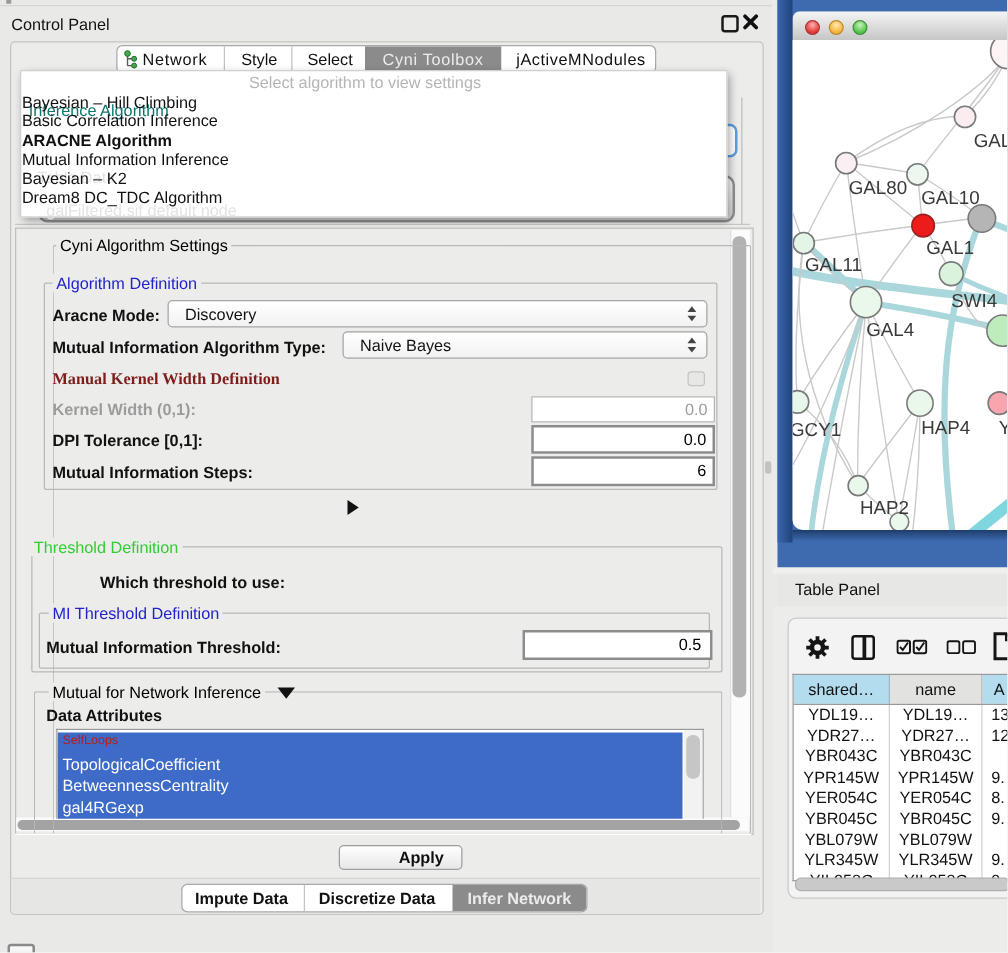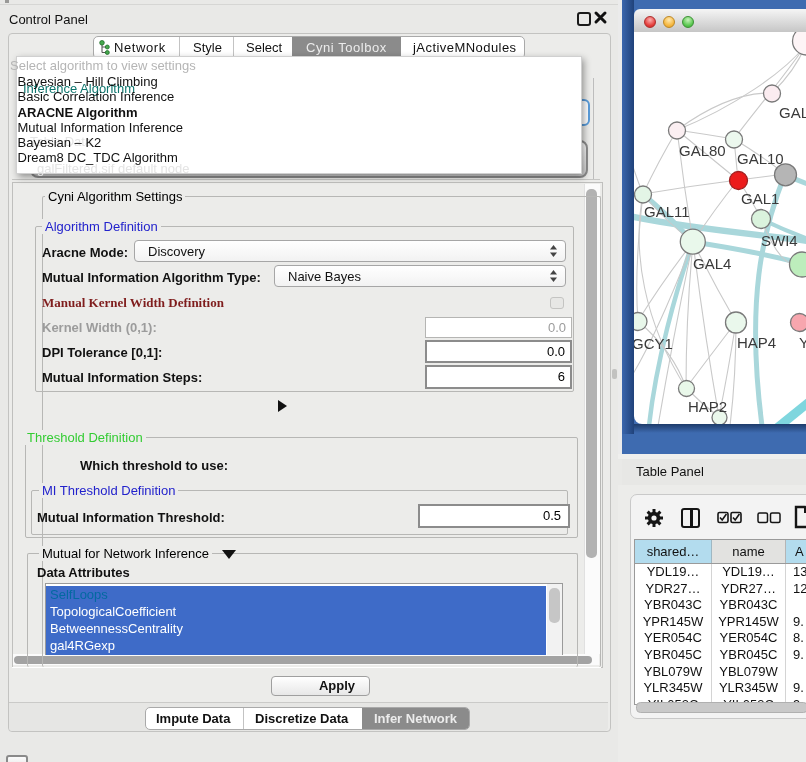--- a/index.html
+++ b/index.html
@@ -111,21 +111,21 @@
   <div class="abs etched" style="left:27px;top:553px;width:549px;height:113px;border-bottom:none;">
     <div class="glabel" style="left:11px;">Mutual for Network Inference</div>
   </div>
   <svg class="abs" style="left:221px;top:548px;" width="16" height="12" viewBox="0 0 16 12">
       <path d="M1 2 L15 2 L8 11 Z" fill="#111"></path>
     </svg>
   <div class="abs t13 bold" style="left:37px;top:565px;">Data Attributes</div>
 
   <div class="abs" style="left:45px;top:583px;width:516px;height:71px;background:#fff;border:1px solid #9a9a9a;border-bottom:none;overflow:hidden;">
     <div class="abs" style="left:0;top:2px;width:500px;height:80px;background:#3e6bc8;"></div>
-    <div class="abs" style="left:4px;top:3px;font-size:13px;color:#0369a1;">SelfLoops</div>
+    <div class="abs" style="left:4px;top:3px;font-size:10px;color:#b91c1c;">SelfLoops</div>
     <div class="abs" style="left:4px;top:20px;font-size:13px;color:#fff;">TopologicalCoefficient</div>
     <div class="abs" style="left:4px;top:37px;font-size:13px;color:#fff;">BetweennessCentrality</div>
     <div class="abs" style="left:4px;top:54px;font-size:13px;color:#fff;">gal4RGexp</div>
     <div class="abs" style="left:501px;top:0;width:15px;height:71px;background:#f2f2f2;"></div>
     <div class="abs" style="left:503px;top:4px;width:11px;height:35px;background:#c6c6c6;border-radius:5px;"></div>
   </div>
 
   <div class="abs" style="left:12px;top:667px;width:589px;height:1px;background:#ffffff;"></div>
   <div class="abs" style="left:271px;top:676px;width:64px;height:18px;background:linear-gradient(#ffffff,#e7e7e7);border:1px solid #9f9f9f;border-radius:4px;text-align:center;font-size:13px;font-weight:600;line-height:18px;color:#111;padding-left:33px;">Apply</div>
 
@@ -138,21 +138,21 @@
     <div class="abs t13 bold" style="left:109px;top:3px;">Discretize Data</div>
     <div class="abs t13" style="left:228px;top:3px;color:#ececec;font-weight:600;">Infer Network</div>
   </div>
 
   <div class="abs" style="left:6px;top:755px;width:18px;height:10px;background:linear-gradient(#fbfbfb,#e8e8e8);border:2px solid #8a8a8a;border-radius:3px;"></div>
 
   <div class="abs" style="left:16px;top:56px;width:564px;height:116px;background:#ffffff;border:1px solid #d0d0d0;box-shadow:2px 3px 7px rgba(0,0,0,0.38);z-index:30;">
     <div class="abs" style="left:6px;top:24px;font-size:13px;color:#0f766e;text-align:right;">Inference Algorithm</div>
     <div class="abs" style="left:13px;top:77px;font-size:13px;color:#e4e4e4;">Table Data</div>
     <div class="abs" style="left:20px;top:104px;font-size:13px;color:#e4e4e4;">galFiltered.sif default node</div>
-    <div class="abs" style="left:-7px;top:1px;width:100%;font-size:13px;color:#b5b5b5;">Select algorithm to view settings</div>
+    <div class="abs" style="left:-7px;top:1px;width:100%;text-align:center;font-size:13px;color:#b5b5b5;">Select algorithm to view settings</div>
     <div class="abs" style="left:0.5px;top:17px;font-size:13px;color:#111;line-height:15.3px;">
       Bayesian – Hill Climbing<br>
       Basic Correlation Inference<br>
       <b>ARACNE Algorithm</b><br>
       Mutual Information Inference<br>
       Bayesian – K2<br>
       Dream8 DC_TDC Algorithm
     </div>
   </div>
 

